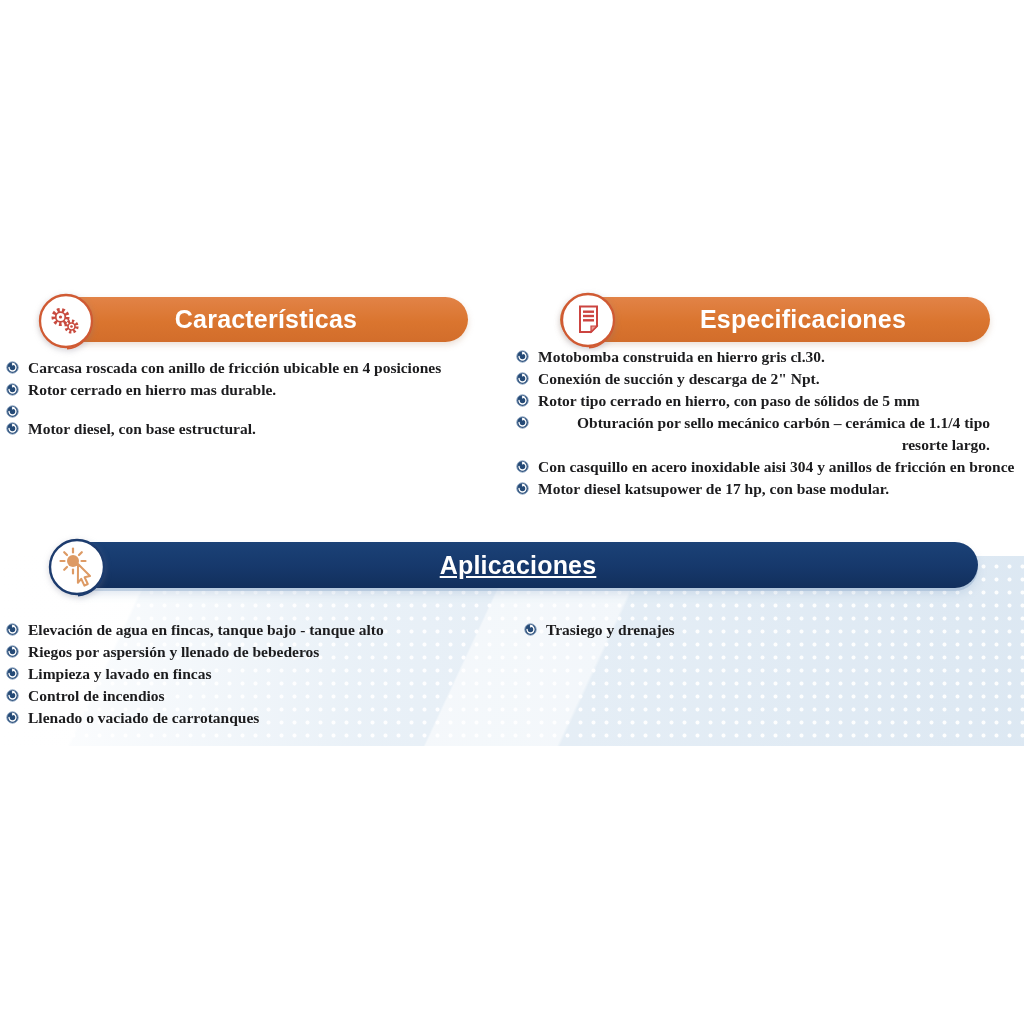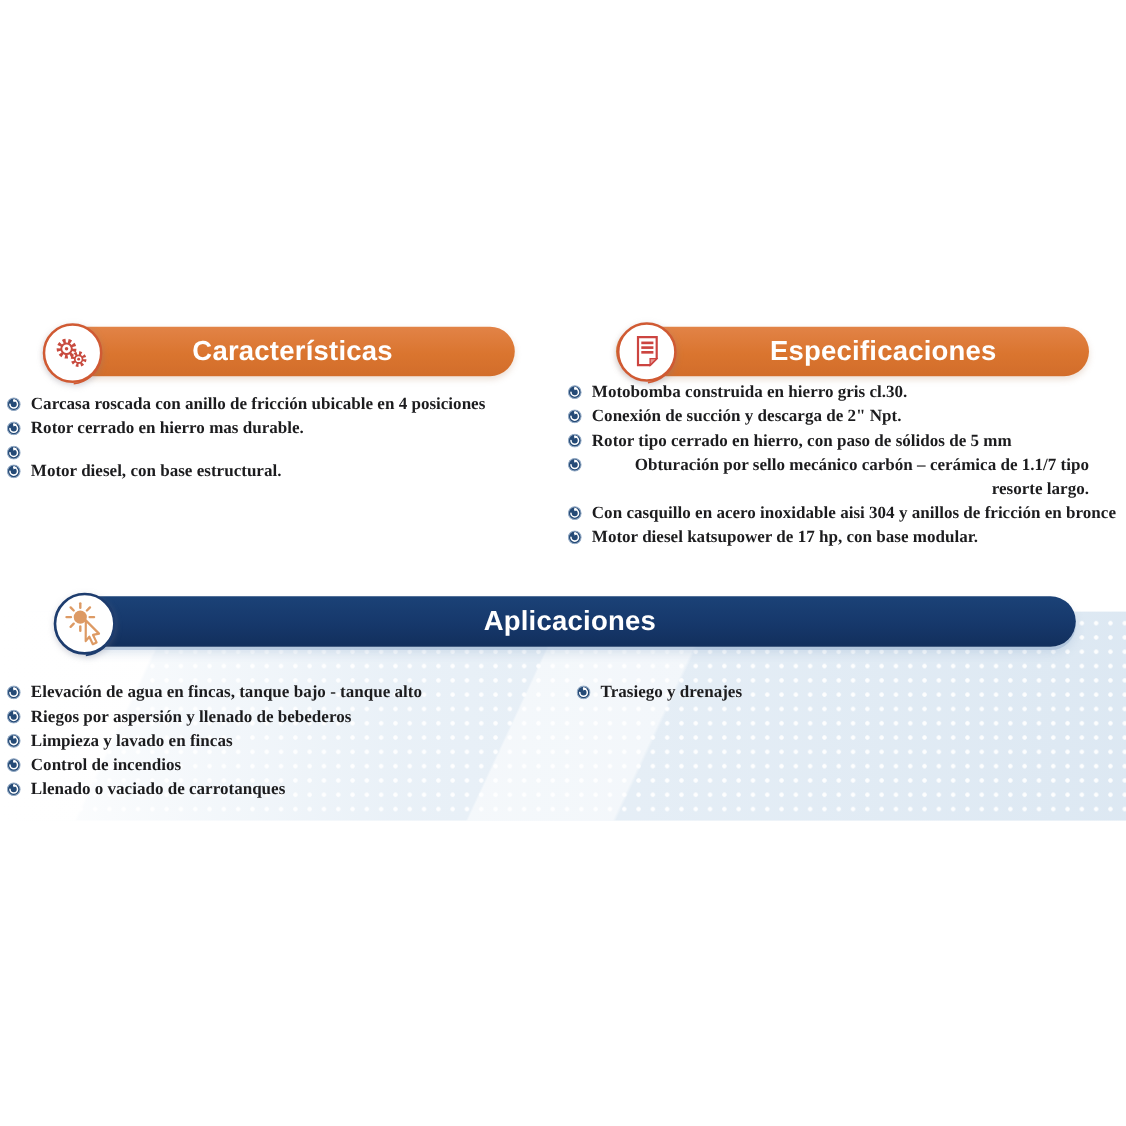--- a/index.html
+++ b/index.html
@@ -30,21 +30,21 @@
   .banner.orange {
     background:linear-gradient(180deg,#e28347 0%, #da752f 55%, #d26d2b 100%);
     box-shadow:0 3px 6px rgba(190,150,120,.30);
   }
   .banner.navy {
     background:linear-gradient(180deg,#1b4277 0%, #16386b 55%, #122f5c 100%);
     box-shadow:0 3px 0 rgba(152,178,208,.5), 0 6px 9px rgba(152,178,208,.3);
   }
   #banner-caracteristicas { left:40px; top:297px; width:428px; height:45px; padding-left:24px; }
   #banner-especificaciones { left:560px; top:297px; width:430px; height:45px; padding-left:56px; }
-  #banner-aplicaciones { left:58px; top:542px; width:920px; height:46px; }
+  #banner-aplicaciones { left:58px; top:542px; width:920px; height:46px;text-decoration:underline; }
 
   .section-icon { position:absolute; z-index:3; filter:drop-shadow(0 2px 3px rgba(120,120,140,.3)); }
   #icon-caracteristicas { left:36px; top:291px; }
   #icon-especificaciones { left:558px; top:290px; }
   #icon-aplicaciones { left:45px; top:535px; }
 
   ul.item-list { position:absolute; z-index:2; list-style:none; }
   ul.item-list li { display:flex; align-items:flex-start; gap:9px; line-height:22px; font-size:15.5px; }
   ul.item-list li .bullet { flex:0 0 13px; width:13px; height:13px; margin-top:4px; }
   ul.item-list li span { display:block;font-weight:bold; }
@@ -145,21 +145,21 @@
           <path d="M6.7 1.5 L10.2 3.3 L6.7 5.1 Z" fill="#fff"></path>
         </svg>
       <span>Rotor tipo cerrado en hierro, con paso de sólidos de 5 mm</span>
       </li>
     <li>
       <svg class="bullet" viewBox="0 0 14 14">
           <circle cx="7" cy="7" r="6.2" fill="#254a76" stroke="#93aac5" stroke-width="1"></circle>
           <path d="M7 3.3 A3.7 3.7 0 1 1 3.3 7" fill="none" stroke="#fff" stroke-width="1.5" stroke-linecap="round"></path>
           <path d="M6.7 1.5 L10.2 3.3 L6.7 5.1 Z" fill="#fff"></path>
         </svg>
-      <span>Obturación por sello mecánico carbón – cerámica de 1.1/7 tipo resorte largo.</span>
+      <span>Obturación por sello mecánico carbón – cerámica de 1.1/4 tipo resorte largo.</span>
       </li>
     <li>
       <svg class="bullet" viewBox="0 0 14 14">
           <circle cx="7" cy="7" r="6.2" fill="#254a76" stroke="#93aac5" stroke-width="1"></circle>
           <path d="M7 3.3 A3.7 3.7 0 1 1 3.3 7" fill="none" stroke="#fff" stroke-width="1.5" stroke-linecap="round"></path>
           <path d="M6.7 1.5 L10.2 3.3 L6.7 5.1 Z" fill="#fff"></path>
         </svg>
       <span>Con casquillo en acero inoxidable aisi 304 y anillos de fricción en bronce</span>
       </li>
     <li>

